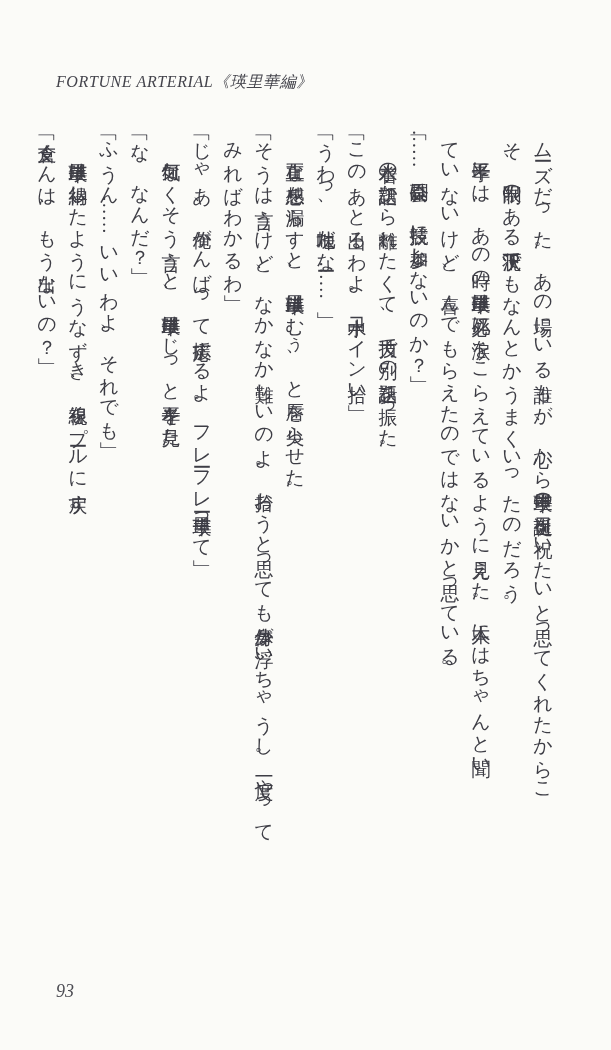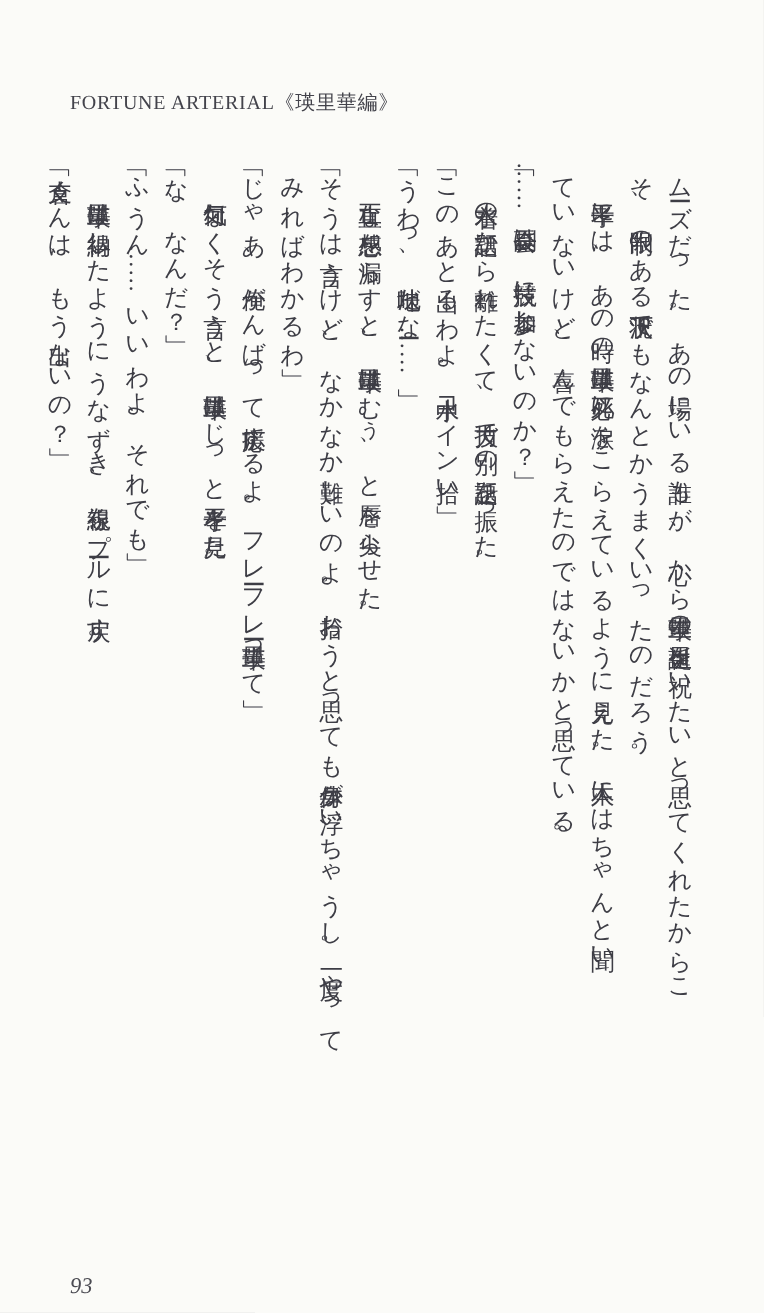--- a/index.html
+++ b/index.html
@@ -17,20 +17,21 @@
     font-family: "Liberation Serif", "DejaVu Serif", serif;
   }
   .running-header {
     position: absolute;
     left: 56px;
     top: 72px;
     font-size: 16px;
     letter-spacing: 0.6px;
     color: #43434b;
     white-space: nowrap;
+    font-style: italic;
   }
   .text-block {
     position: absolute;
     top: 129px;
     right: 52px;
     height: 822px;
     writing-mode: vertical-rl;
     text-orientation: mixed;
     font-size: 19px;
     line-height: 31px;
@@ -39,21 +40,21 @@
   }
   .text-block p {
     margin: 0;
     padding: 0;
     white-space: pre;
     text-align: left;
   }
   .page-number {
     position: absolute;
     left: 56px;
-    top: 1018px;
+    top: 981px;
     font-size: 18px;
     font-style: italic;
     color: #4c4c53;
     text-align: right;
   }
 </style>
 </head>
 <body>
 
 <div class="page">

